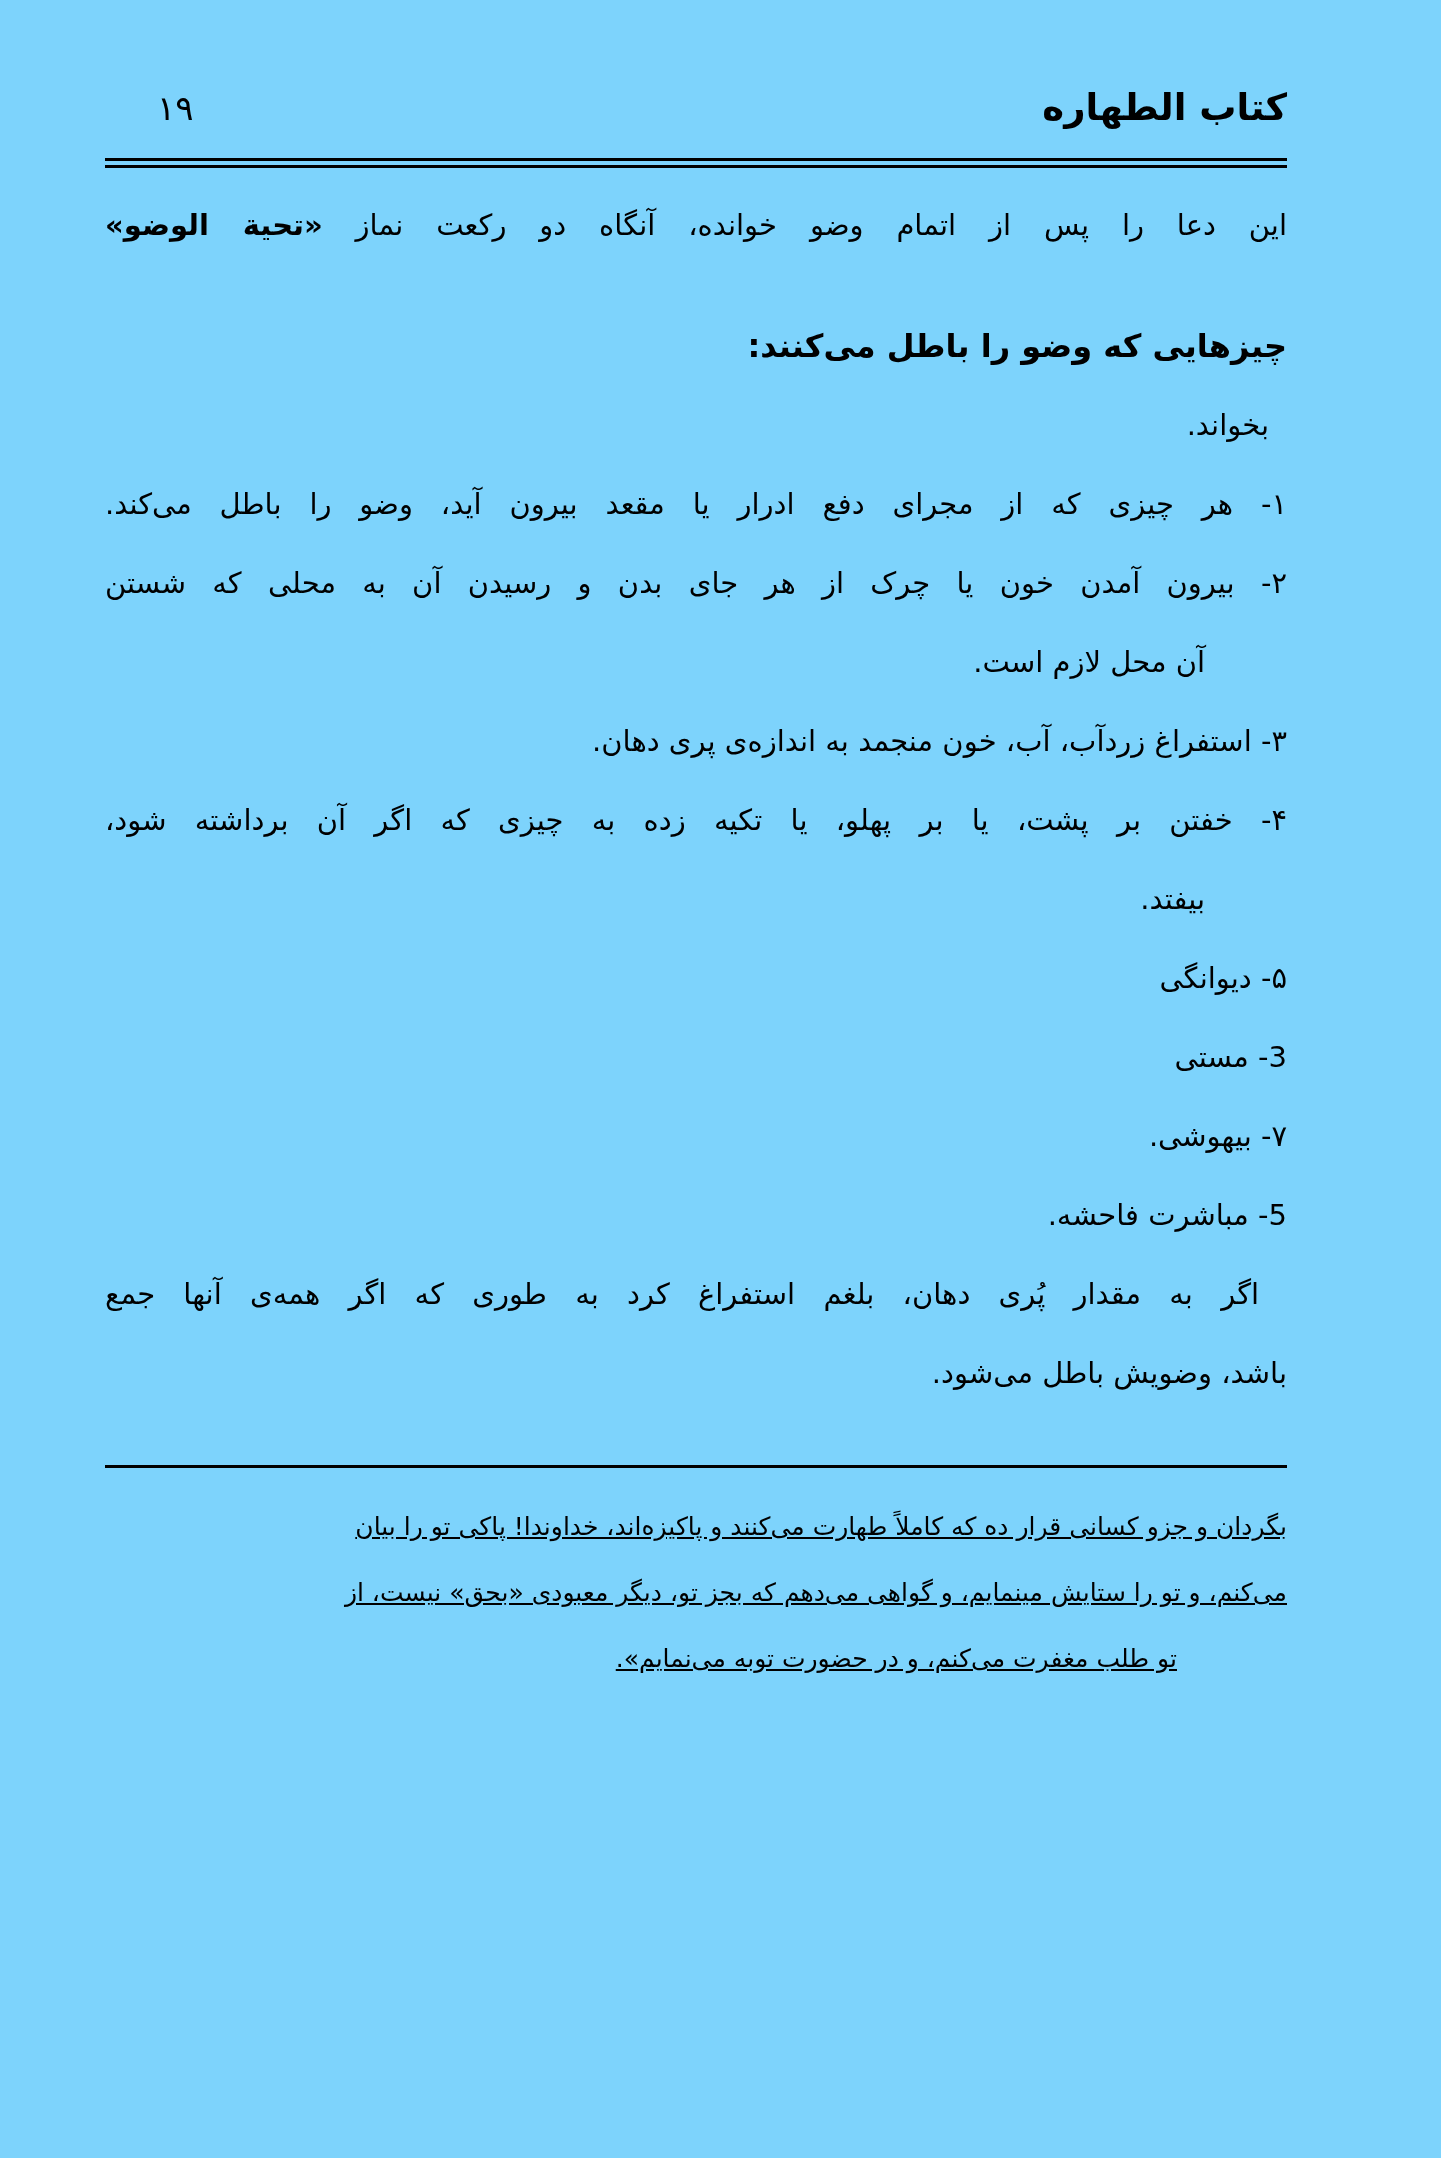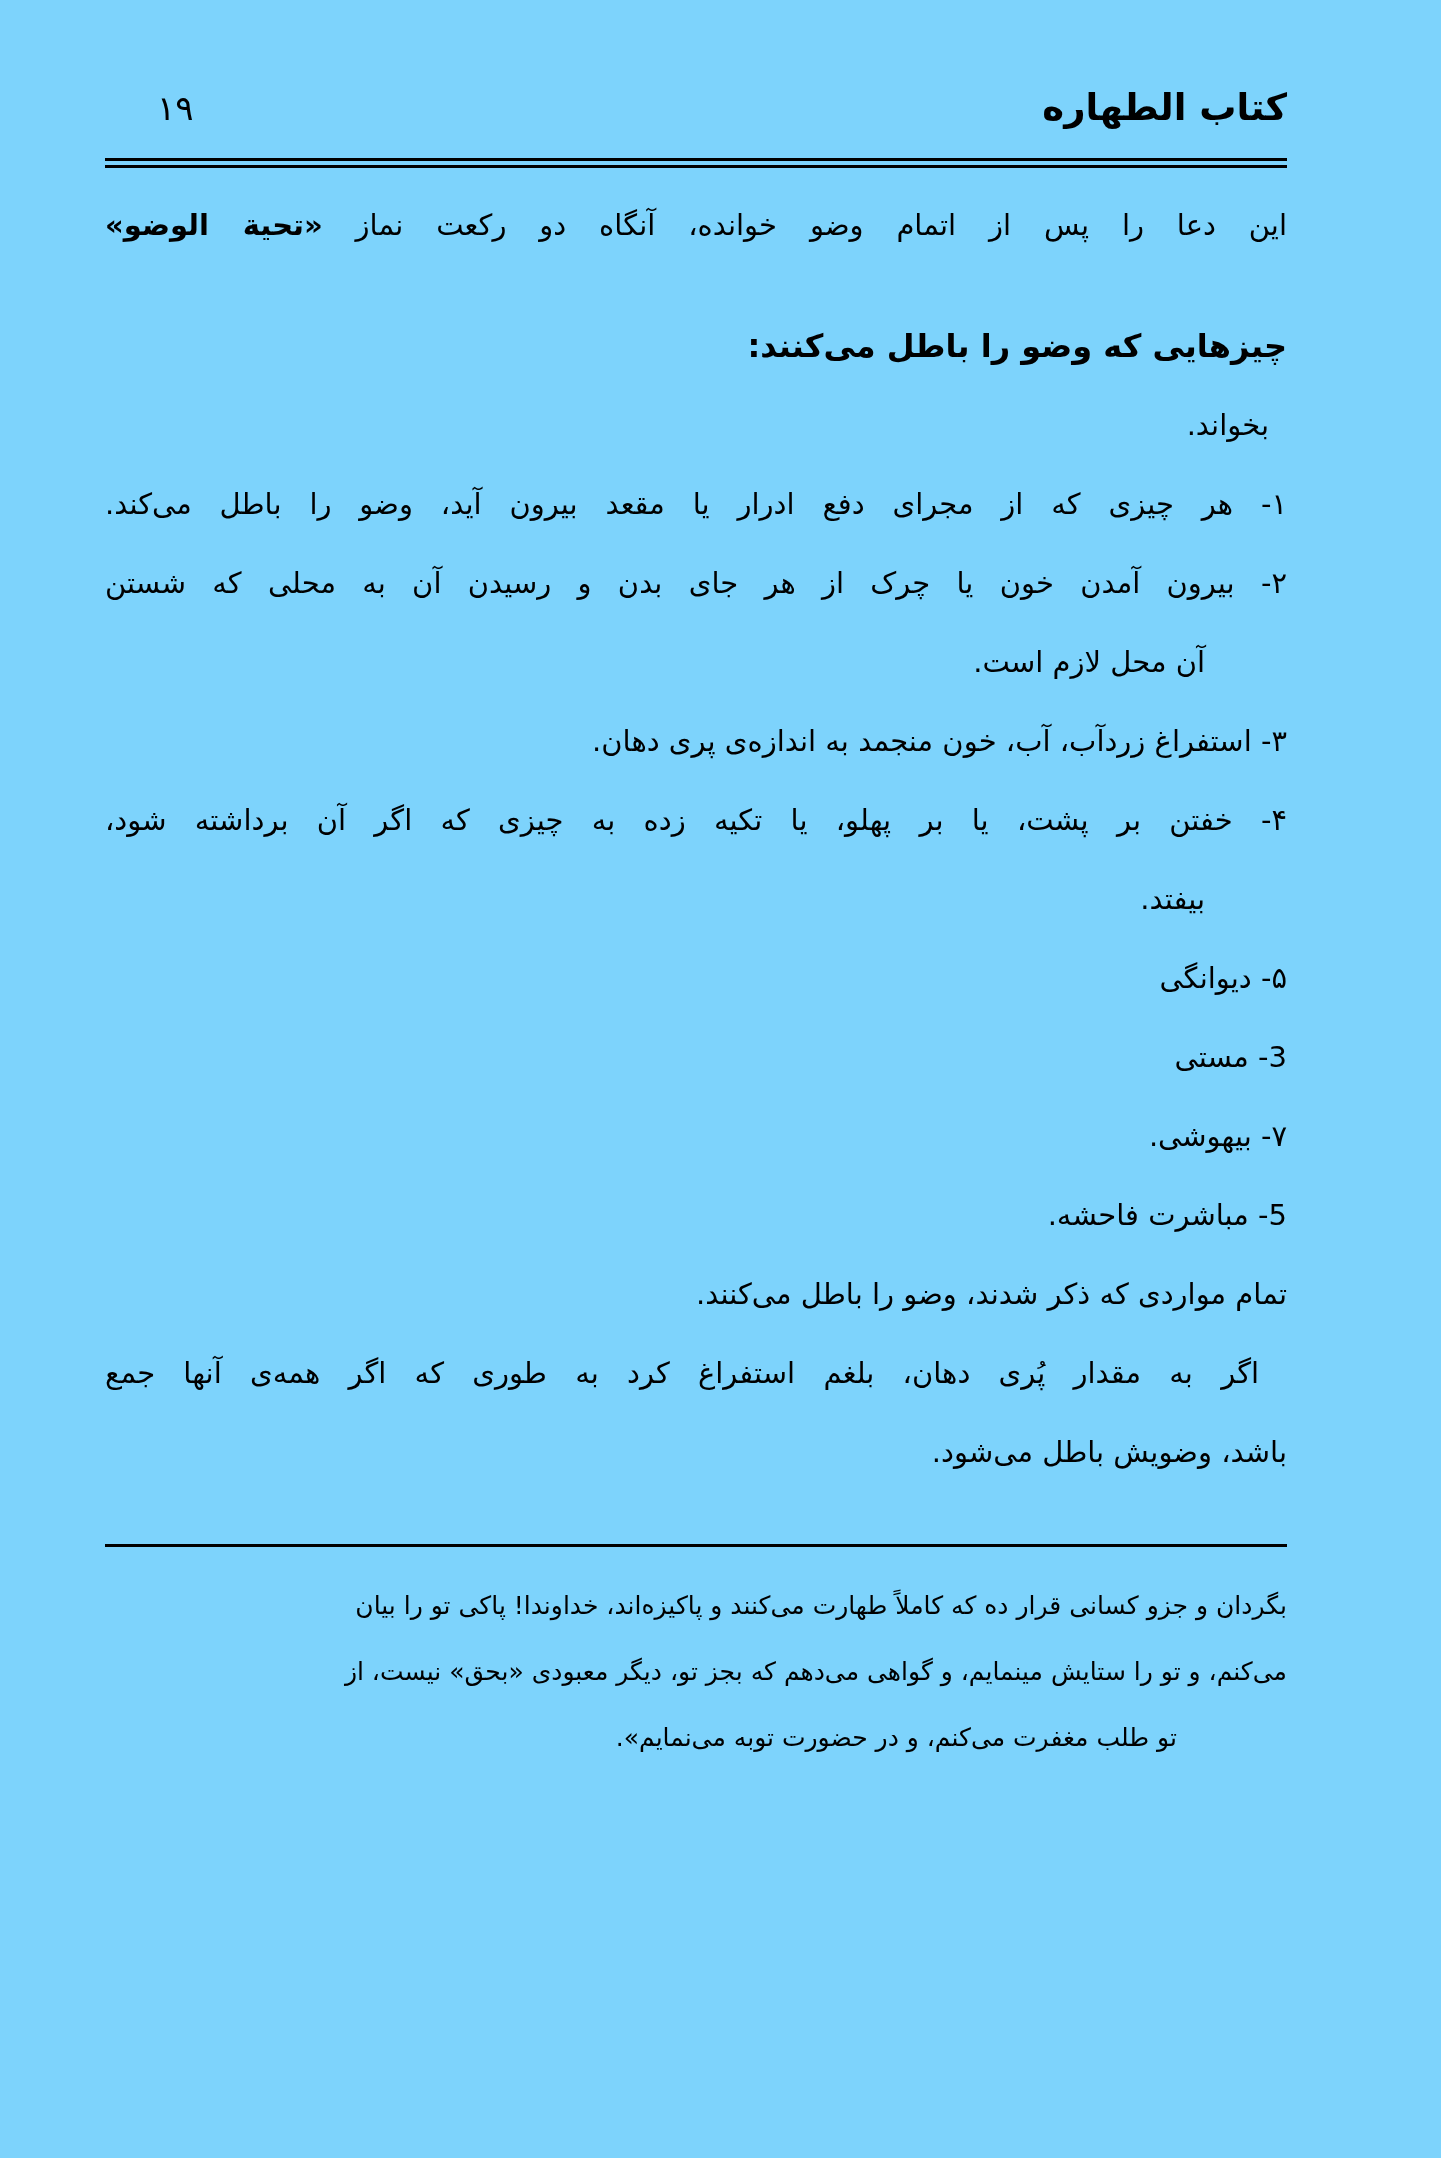--- a/index.html
+++ b/index.html
@@ -41,21 +41,21 @@
   .ln.j { text-align: justify; text-align-last: justify; }
   .heading { font-weight: bold; font-size: 32px; margin-top: 42px; }
   .em-b { font-weight: bold; }
   .ind-intro { padding-right: 18px; }
   .ind-sm { padding-right: 28px; }
   .ind-md { padding-right: 82px; }
   .ind-fn { padding-right: 110px; }
   
   .fn-rule { margin-top: 52px; border-top: 3px solid #000; }
   .footnote { margin-top: 26px; }
-  .fn-ln { font-size: 25px; line-height: 66px; height: 66px; }
+  .fn-ln { font-size: 25px; line-height: 66px; height: 66px; text-decoration: underline; }
 </style>
 </head>
 <body>
 
 <div class="page">
   <div class="content">
 
     <div class="header">
       <div class="page-num">۱۹</div>
       <div class="title">كتاب الطهاره</div>
@@ -73,21 +73,20 @@
       <div class="ln j">۲- بیرون آمدن خون یا چرک از هر جای بدن و رسیدن آن به محلی که شستن</div>
       <div class="ln r ind-md">آن محل لازم است.</div>
       <div class="ln r">۳- استفراغ زردآب، آب، خون منجمد به اندازه‌ی پری دهان.</div>
       <div class="ln j">۴- خفتن بر پشت، یا بر پهلو، یا تکیه زده به چیزی که اگر آن برداشته شود،</div>
       <div class="ln r ind-md">بیفتد.</div>
       <div class="ln r">۵- دیوانگی</div>
       <div class="ln r">3- مستی</div>
       <div class="ln r">۷- بیهوشی.</div>
       <div class="ln r">5- مباشرت فاحشه.</div>
 
-      <div class="ln r">تمام مواردی که ذکر شدند، وضو را باطل می‌کنند.</div>
 
       <div class="ln j ind-sm">اگر به مقدار پُری دهان، بلغم استفراغ کرد به طوری که اگر همه‌ی آنها جمع</div>
       <div class="ln r">باشد، وضویش باطل می‌شود.</div>
 
     </div>
 
     <div class="fn-rule"></div>
 
     <div class="footnote">
       <div class="fn-ln j">بگردان و جزو کسانی قرار ده که کاملاً طهارت می‌کنند و پاکیزه‌اند، خداوندا! پاکی تو را بیان</div>

